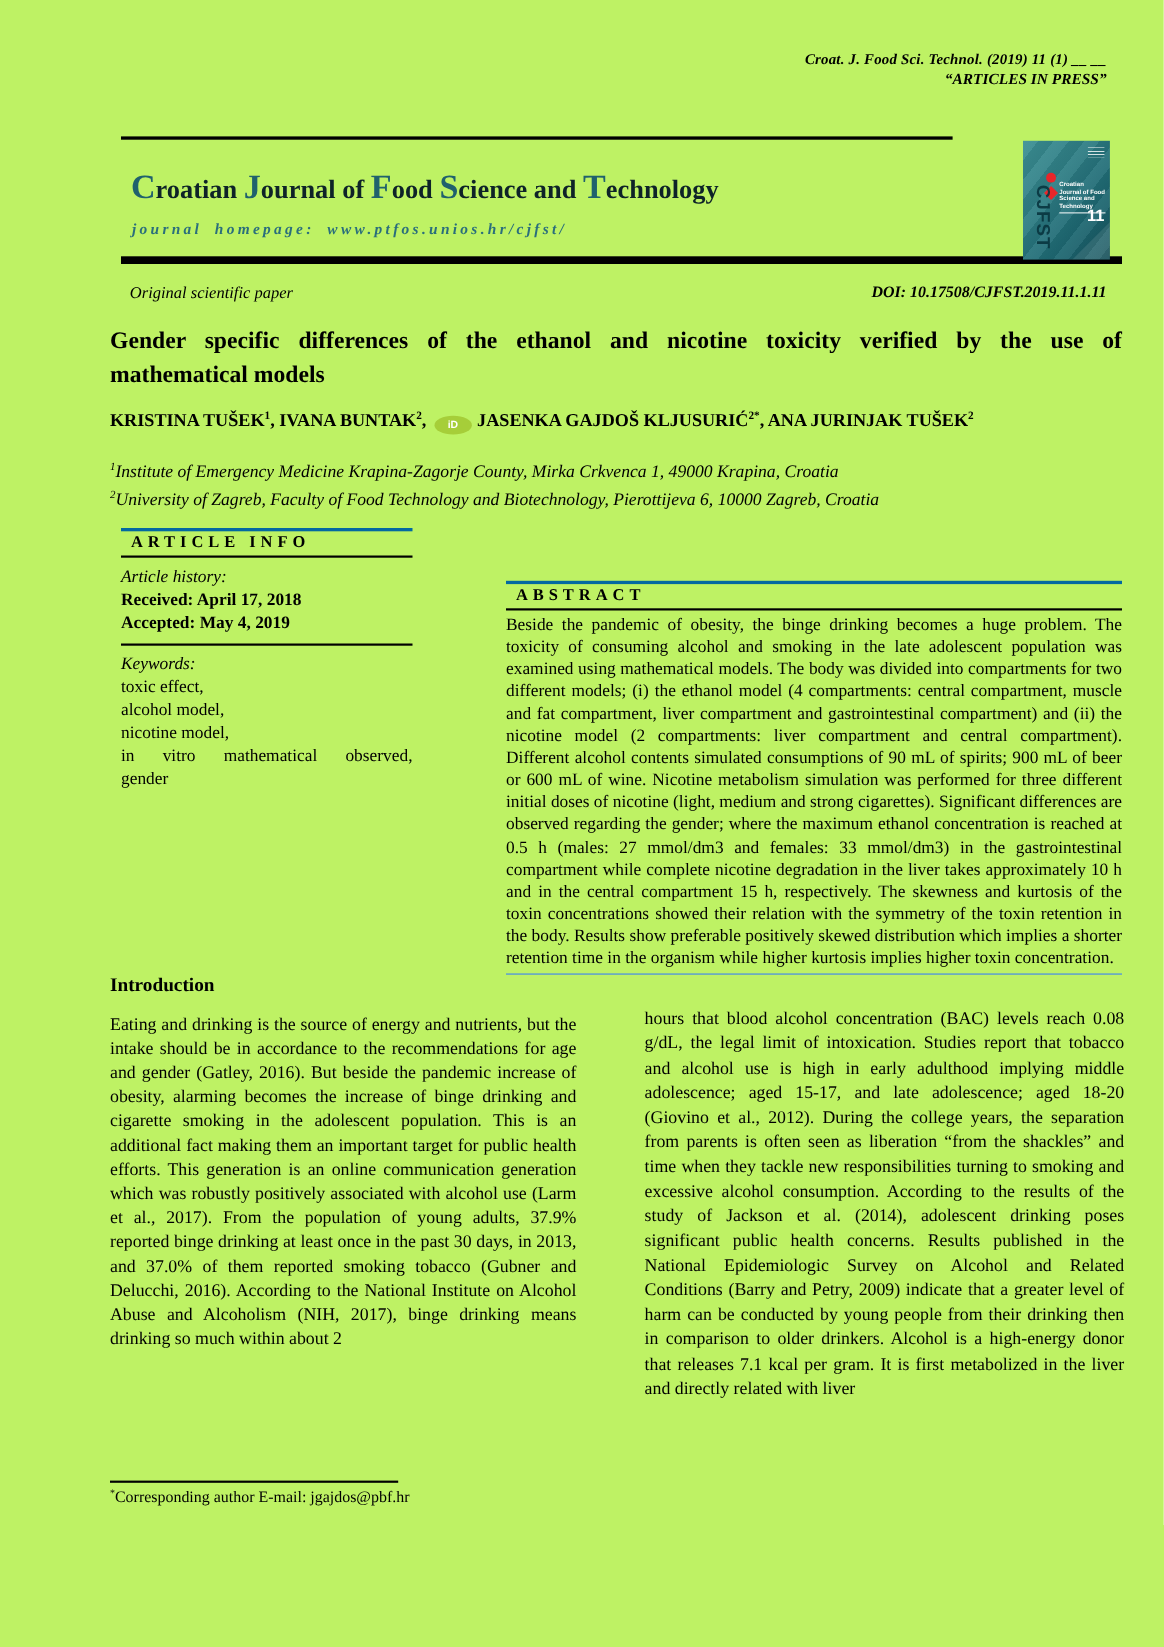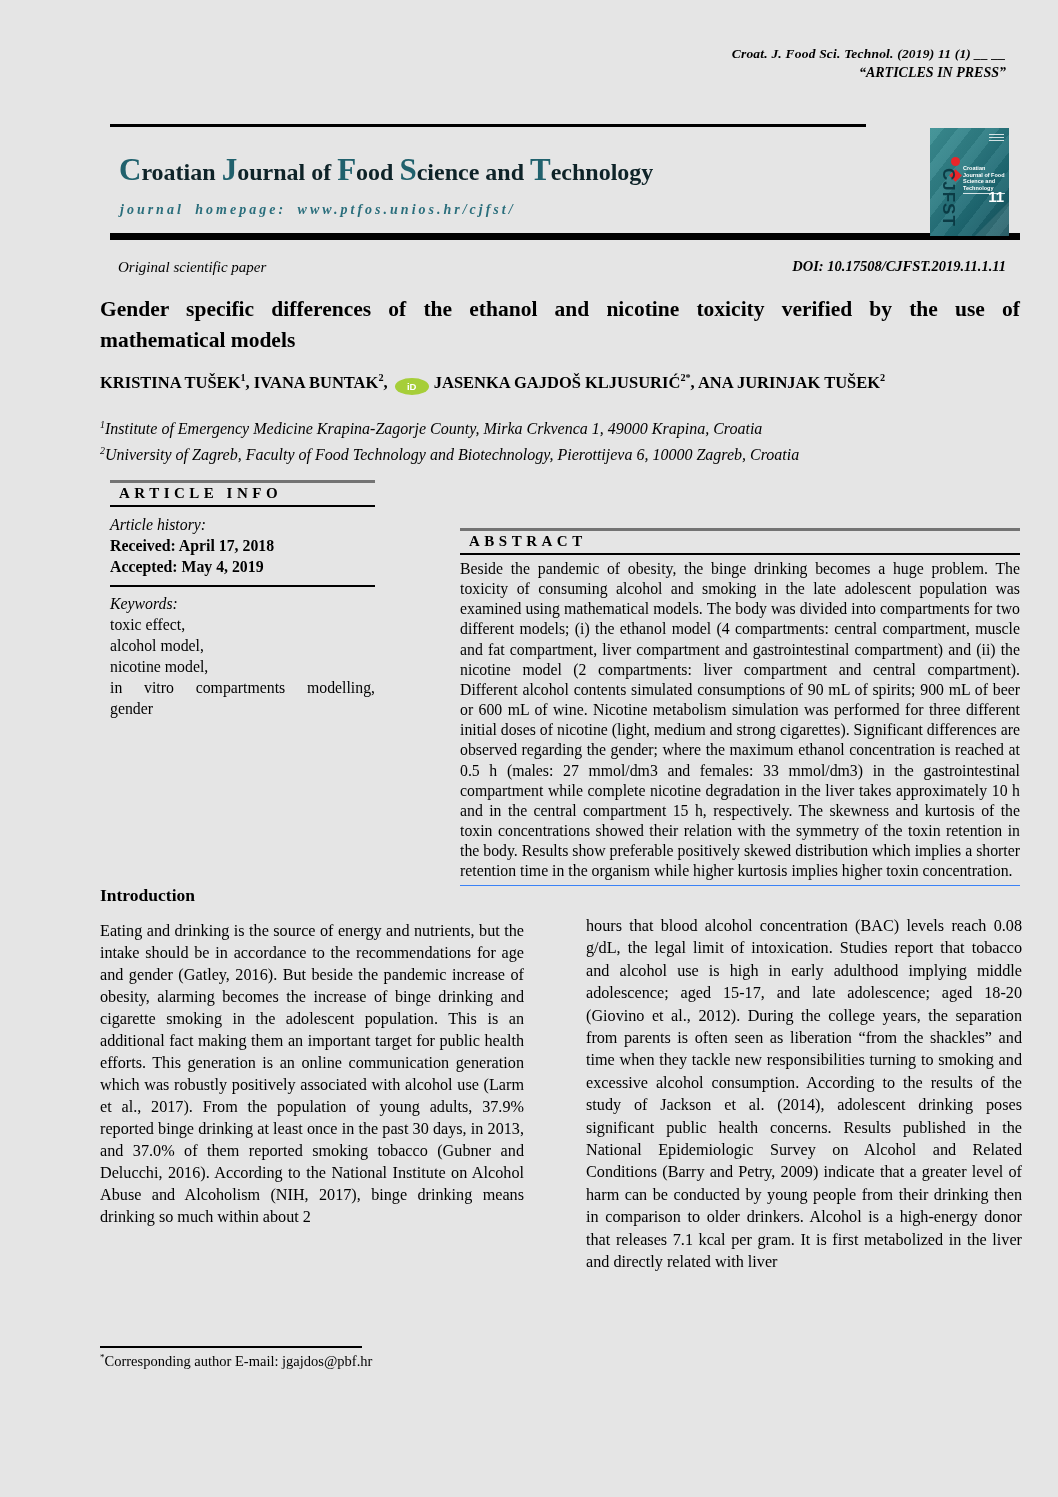--- a/index.html
+++ b/index.html
@@ -1,18 +1,18 @@
 <!DOCTYPE html>
 <html><head>
 <meta charset="utf-8">
 <style>
   * { margin:0; padding:0; box-sizing:border-box; }
   html,body { background:#ffffff; }
   .page {
-    position:relative; width:1058px; height:1497px; background:#e5e5e5;
+    position:relative; width:1058px; height:1497px; background:#bef264;
     font-family:"Liberation Serif", serif; color:#000; overflow:hidden;
   }
   .abs { position:absolute; }
   .rule { background:#000; }
 
   
   .issue-ref { right:52px; top:44px; text-align:right; font-style:italic; font-weight:bold; }
   .issue-ref .ref-line { font-size:13.5px; line-height:19px; letter-spacing:0.2px; }
   .issue-ref .press-line { font-size:14px; line-height:20px; }
 
@@ -60,21 +60,21 @@
   .orcid {
     display:inline-block; width:34px; height:17px; border-radius:50%; background:#a6ce39;
     color:#fff; font-family:"Liberation Sans", sans-serif; font-size:9.5px; font-weight:bold;
     text-align:center; line-height:17px; vertical-align:-2px; margin:0 5px 0 3px;
   }
   .affiliations { left:100px; top:414px; width:920px; font-size:16px; font-style:italic; line-height:22px; }
   .affiliations sup { font-size:0.62em; }
 
   
   .panel-header {
-    border-top:3px solid #737373; border-bottom:2px solid #000;
+    border-top:3px solid #0369a1; border-bottom:2px solid #000;
     font-size:15px; font-weight:bold; letter-spacing:4.5px; padding:2px 0 3px 9px;
   }
   .info-panel { left:110px; top:480px; width:265px; }
   .info-body { padding-top:7px; font-size:15.8px; line-height:21px; }
   .lbl-bi { font-weight:normal; font-style:italic; }
   .lbl-b { font-weight:bold; }
   .info-divider { height:2px; background:#000; margin:8px 0 6px 0; }
   .kw-stretch { text-align:justify; text-align-last:justify; }
 
   .abstract-panel { left:460px; top:480px; width:560px;margin-top:48px; }
@@ -145,21 +145,21 @@
     <div class="panel-header">ARTICLE INFO</div>
     <div class="info-body">
       <div class="lbl-bi">Article history:</div>
       <div class="lbl-b">Received: April 17, 2018</div>
       <div class="lbl-b">Accepted: May 4, 2019</div>
       <div class="info-divider"></div>
       <div class="lbl-bi">Keywords:</div>
       <div>toxic effect,</div>
       <div>alcohol model,</div>
       <div>nicotine model,</div>
-      <div class="kw-stretch">in vitro compartments modelling,</div>
+      <div class="kw-stretch">in vitro mathematical observed,</div>
       <div>gender</div>
     </div>
   </div>
 
   <div class="abs abstract-panel">
     <div class="panel-header">ABSTRACT</div>
     <div class="abstract-body">Beside the pandemic of obesity, the binge drinking becomes a huge problem. The toxicity of consuming alcohol and smoking in the late adolescent population was examined using mathematical models. The body was divided into compartments for two different models; (i) the ethanol model (4 compartments: central compartment, muscle and fat compartment, liver compartment and gastrointestinal compartment) and (ii) the nicotine model (2 compartments: liver compartment and central compartment). Different alcohol contents simulated consumptions of 90 mL of spirits; 900 mL of beer or 600 mL of wine. Nicotine metabolism simulation was performed for three different initial doses of nicotine (light, medium and strong cigarettes). Significant differences are observed regarding the gender; where the maximum ethanol concentration is reached at 0.5 h (males: 27 mmol/dm3 and females: 33 mmol/dm3) in the gastrointestinal compartment while complete nicotine degradation in the liver takes approximately 10 h and in the central compartment 15 h, respectively. The skewness and kurtosis of the toxin concentrations showed their relation with the symmetry of the toxin retention in the body. Results show preferable positively skewed distribution which implies a shorter retention time in the organism while higher kurtosis implies higher toxin concentration.</div>
   </div>
 
   <div class="abs intro-heading">Introduction</div>

